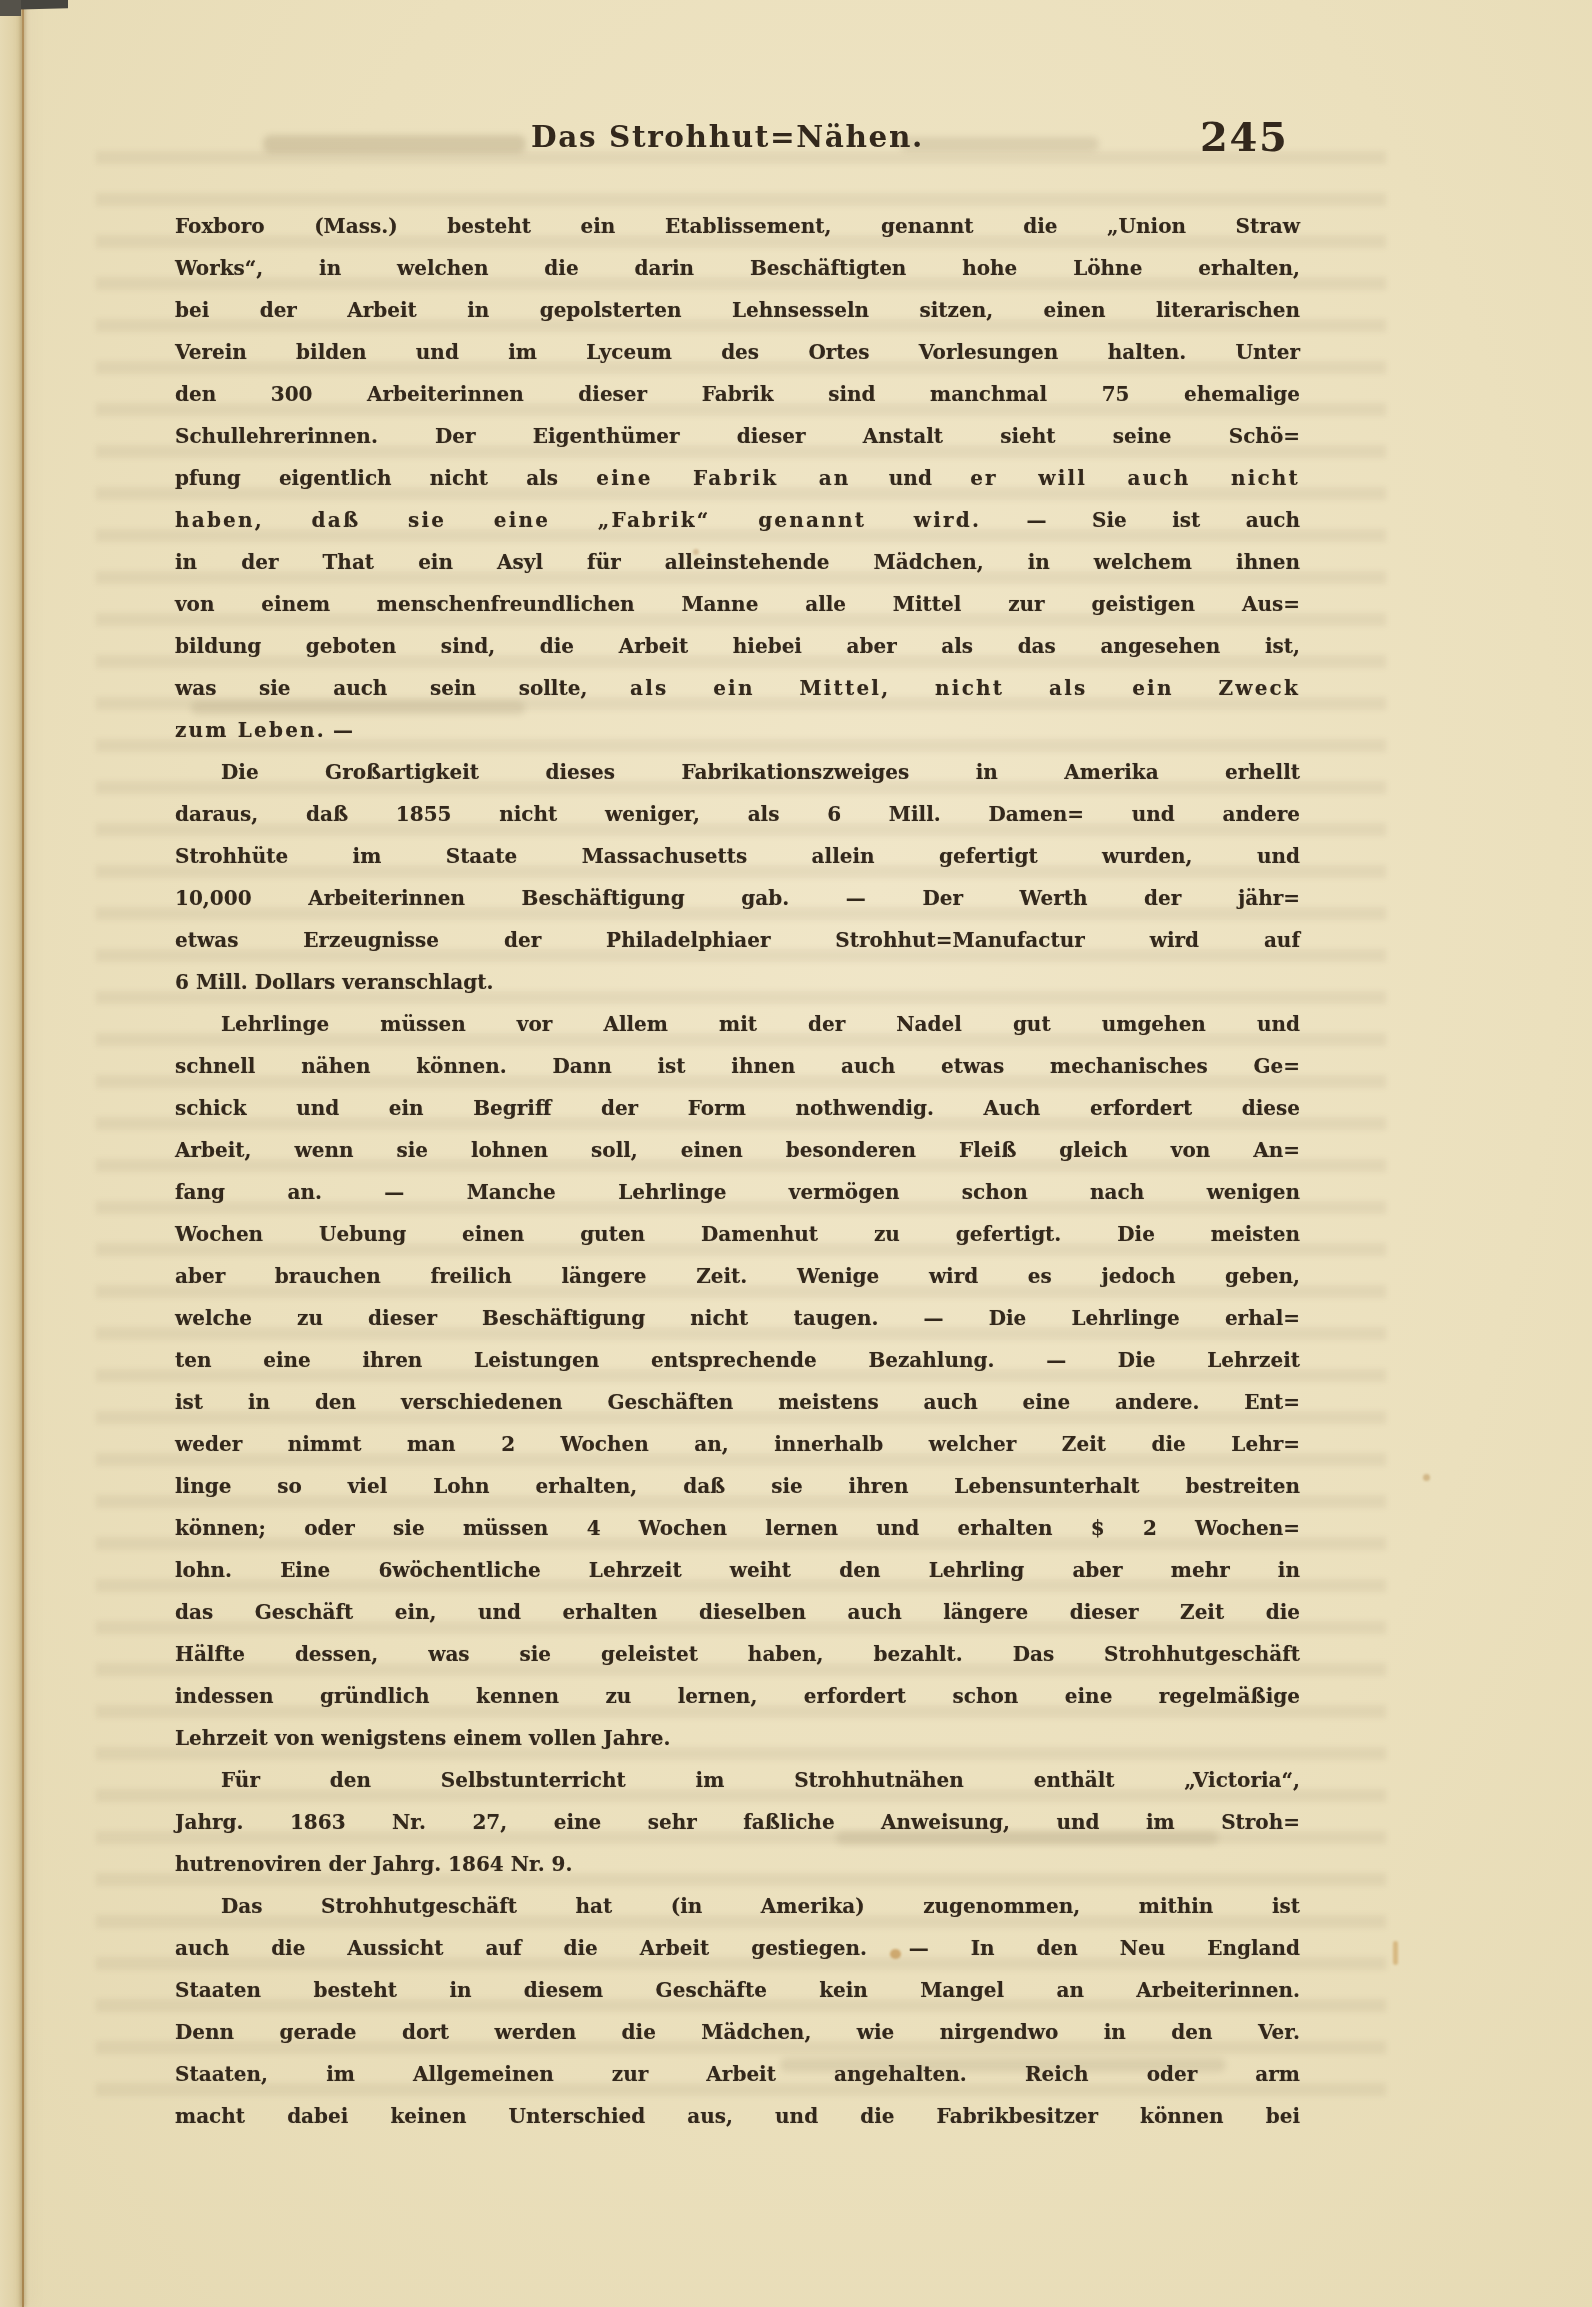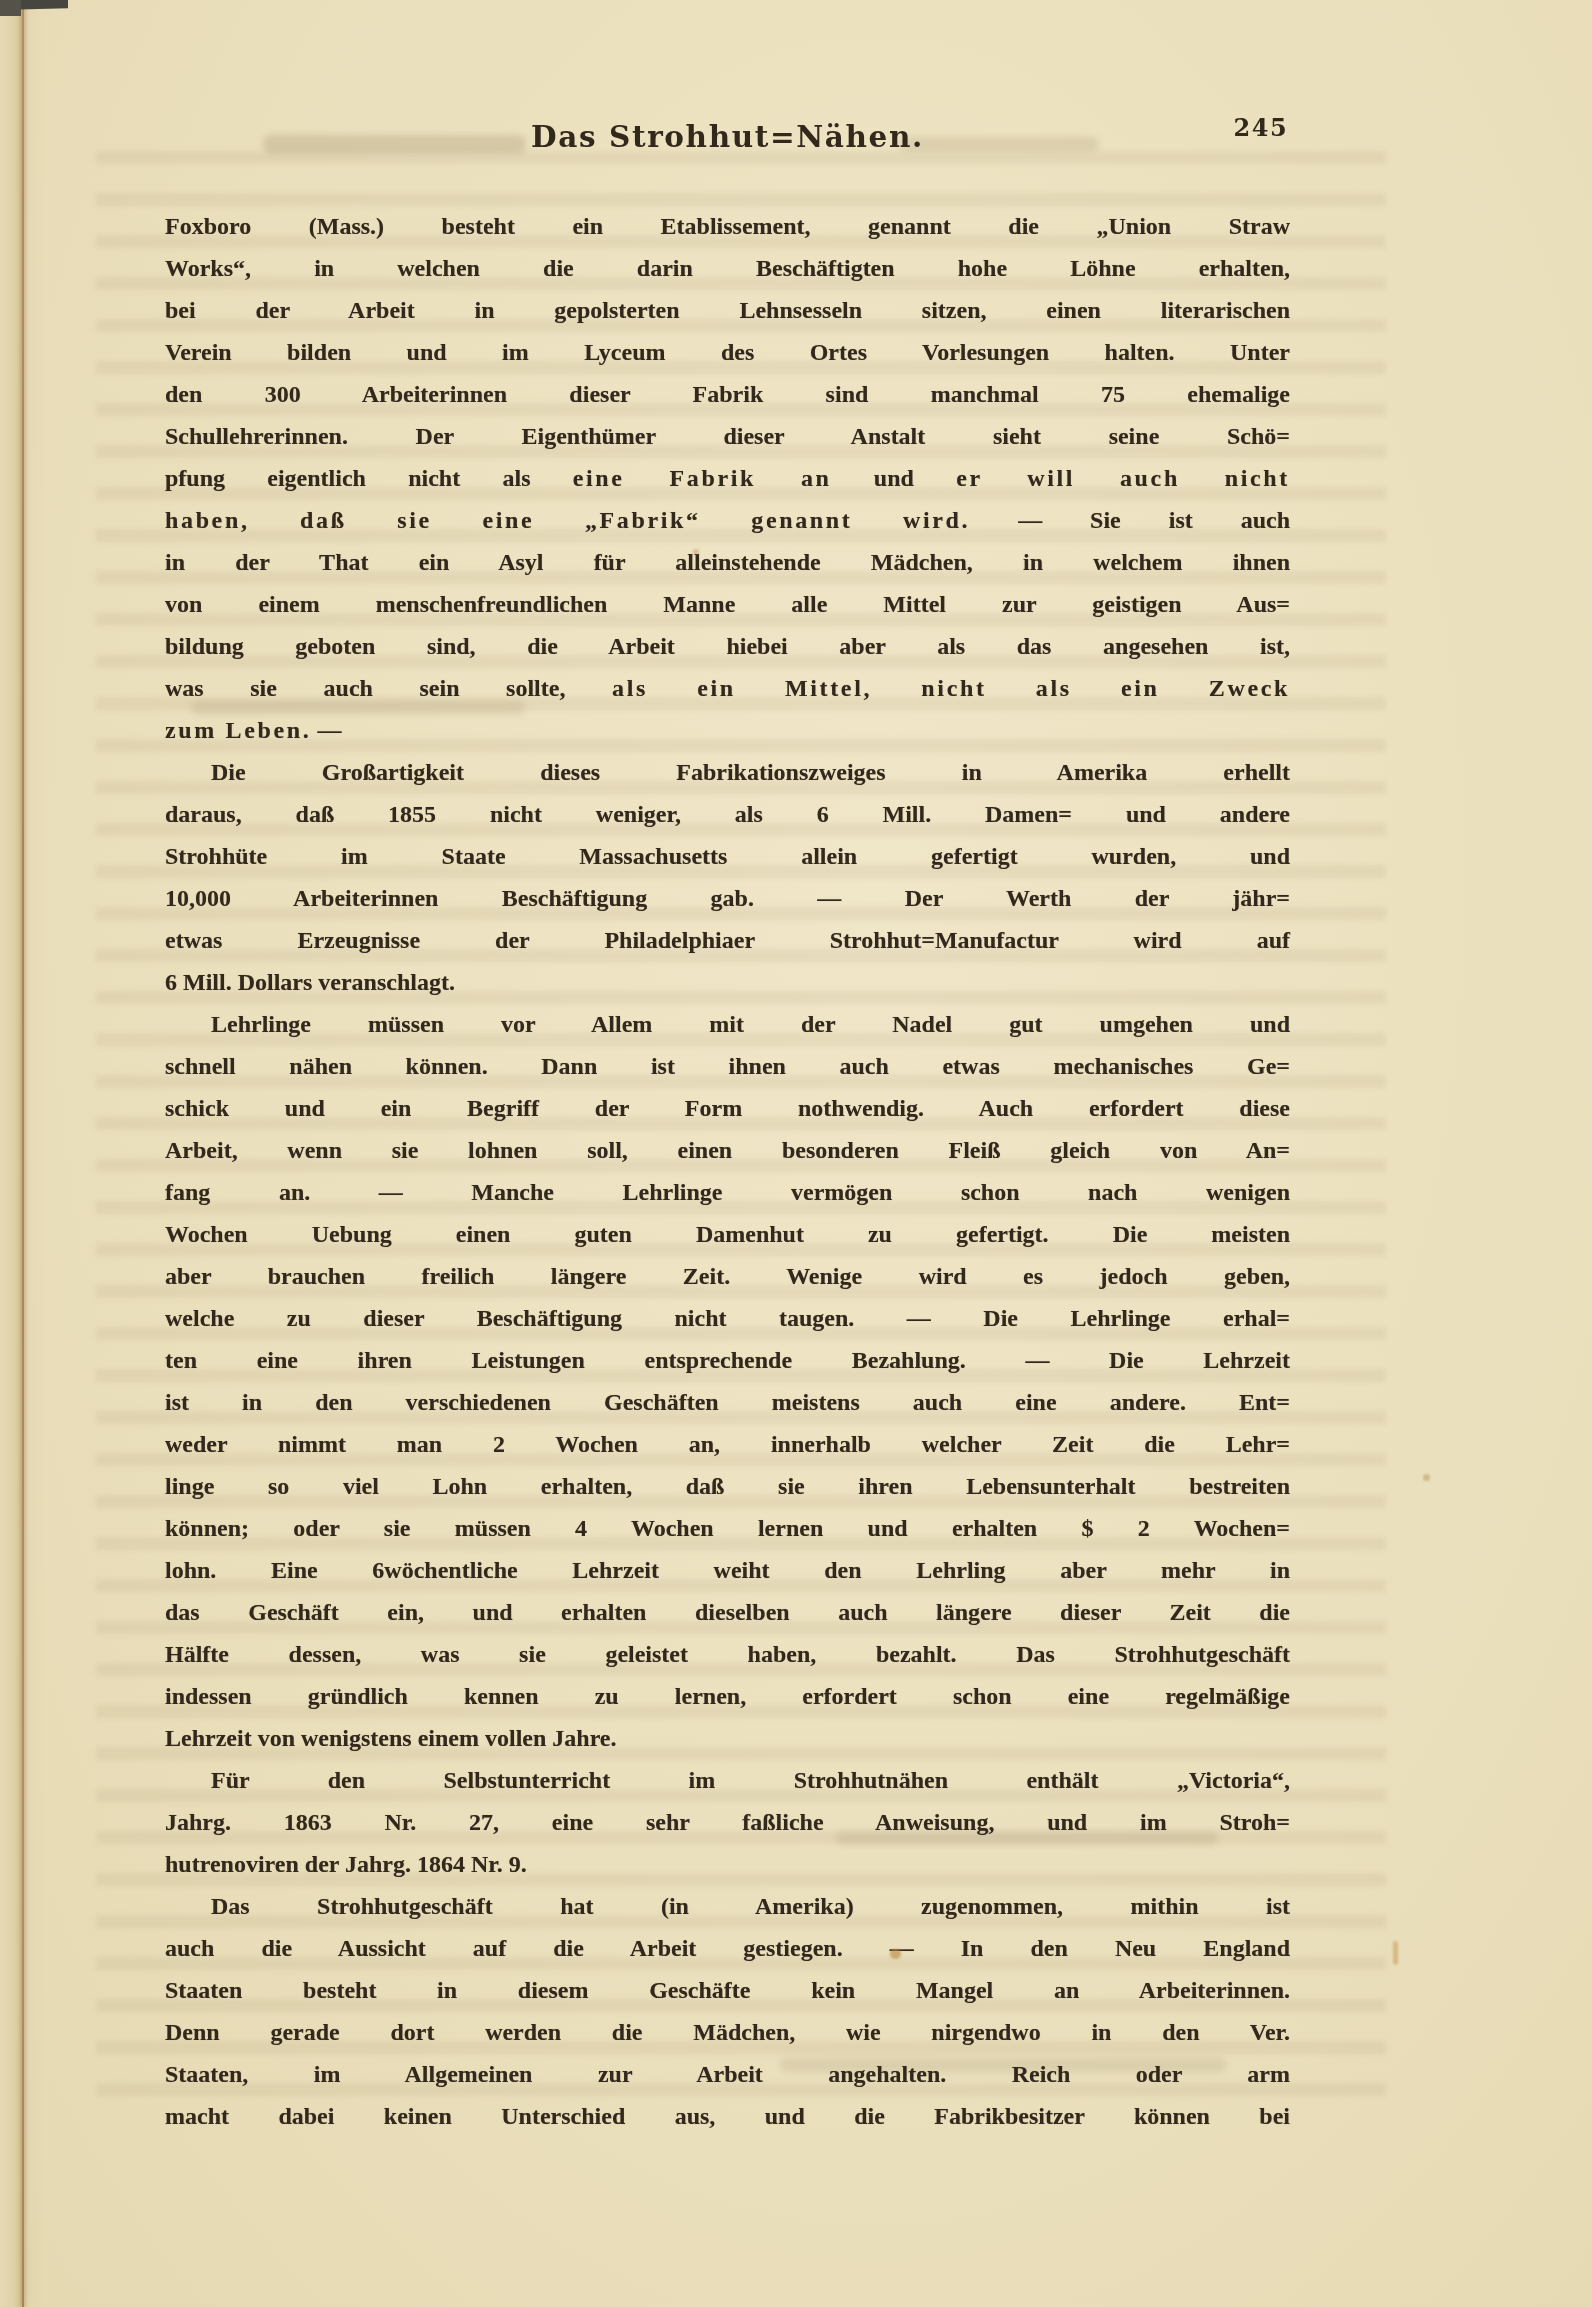--- a/index.html
+++ b/index.html
@@ -14,26 +14,26 @@
   .binding-line{position:absolute;left:22px;top:0;width:2.4px;height:100%;
        background:linear-gradient(180deg,#b2905c,#a8854f 40%,#b2905c 80%,#a8854f);
        box-shadow:0 0 4px 0.8px rgba(140,110,60,.55), 4.8px 0 14.3px rgba(160,135,85,.25);}
   .corner-mark{position:absolute;left:0;top:0;width:68px;height:9.6px;background:#47453f;
        transform:skewY(-1.5deg);transform-origin:left top;}
   .corner-mark2{position:absolute;left:0;top:0;width:21px;height:16px;background:#55524a;}
 
   .header{position:absolute;top:119px;left:165px;width:1125px;height:51px;}
   .running-title{display:block;text-align:center;font-size:29.5px;font-weight:bold;
        letter-spacing:1.6px;}
-  .page-number{position:absolute;right:1.6px;top:-6.4px;font-size:24px;font-weight:bold;
+  .page-number{position:absolute;right:1.6px;top:-6.4px;font-size:40px;font-weight:bold;
        letter-spacing:1.6px;margin-left:12px;}
 
-  .text-block{position:absolute;top:205px;left:165px;width:1125px;
-       font-size:24px;line-height:42px;font-weight:bold;
-       text-shadow:0 0 0.8px rgba(51,40,28,.35);font-family:Liberation Serif, serif;}
+  .text-block{position:absolute;top:205px;left:175px;width:1125px;
+       font-size:20px;line-height:42px;font-weight:bold;
+       text-shadow:0 0 0.8px rgba(51,40,28,.35);}
   .para{margin:0;}
   .line{height:42px;text-align:justify;text-align-last:justify;}
   .line.last{text-align-last:left;}
   .line.indent{text-indent:46px;}
   .sp{letter-spacing:.11em;}
 
   
   .bleed{position:absolute;left:96px;top:151px;width:1290px;height:1974px;
        background:repeating-linear-gradient(180deg,
          rgba(122,102,68,.085) 0 12.7px, rgba(122,102,68,0) 12.7px 42px);

